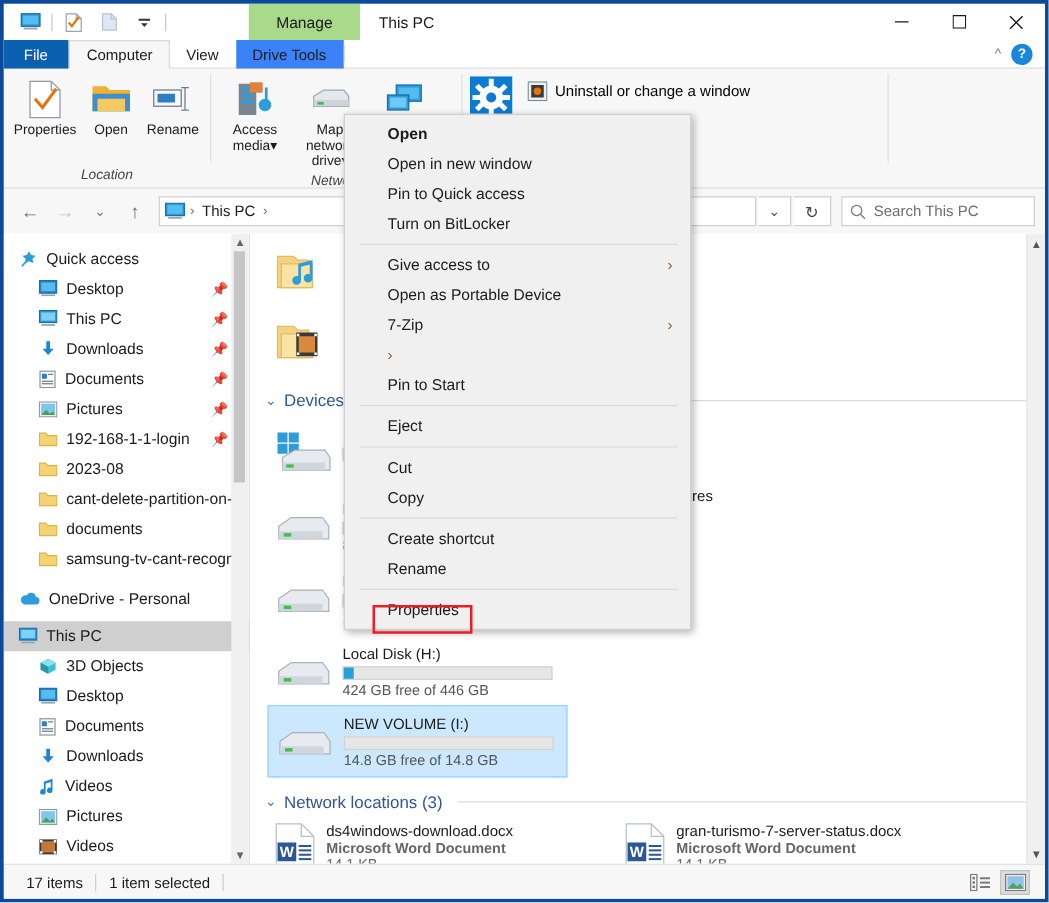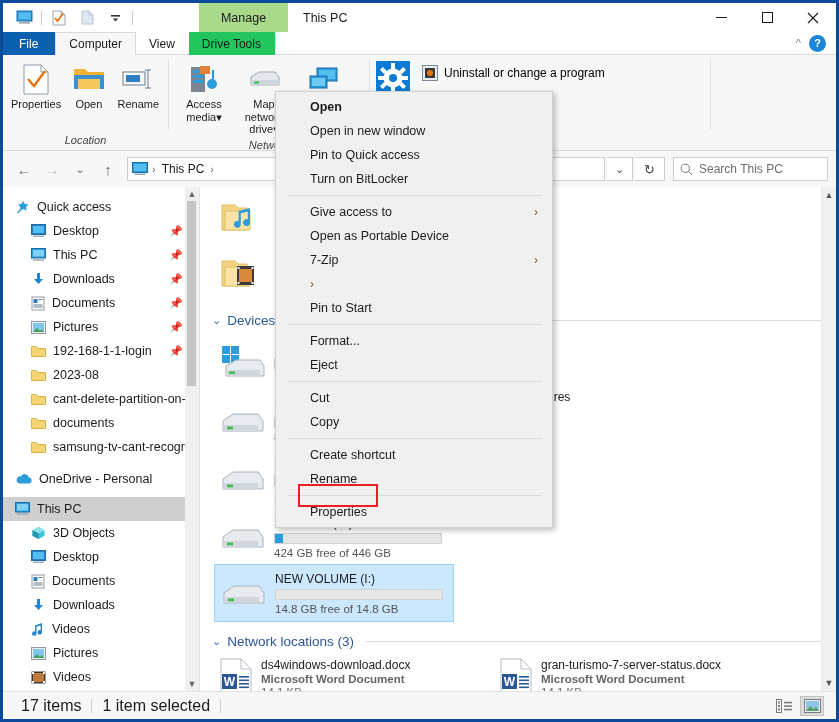--- a/index.html
+++ b/index.html
@@ -45,21 +45,21 @@
     display:flex; align-items:stretch;
     border-bottom:1px solid #d9d9d9;
   }
   .tab {
     display:flex; align-items:center; padding:0 13px;
     font-size:12px; color:#1b1b1b; height:23px;
     border-right:1px solid transparent;
   }
   .tab.file { background:#0b60b0; color:#fff; padding:0 16px; }
   .tab.active { background:#f7f7f7; border:1px solid #d9d9d9; border-bottom:1px solid #f7f7f7; }
-  .tab.ctx { background:#22c55e; }
+  .tab.ctx { background:#3b82f6; }
   .tab-divider { width:1px; background:#d9d9d9; margin:4px 0; }
   #tabbar-right { margin-left:auto; display:flex; align-items:center; gap:8px; padding-right:10px; }
   .help-circle {
     width:17px; height:17px; border-radius:50%; background:#1a86d9; color:#fff;
     font-size:11px; font-weight:bold; display:flex; align-items:center; justify-content:center;
   }
   
   #ribbon {
     position:absolute; left:0; top:52px; right:0; height:96px;
     background:#f7f7f7; border-bottom:1px solid #d9d9d9;
@@ -138,21 +138,21 @@
     position:absolute; right:0; top:0; bottom:0; width:15px; background:#f0f0f0;
     border-left:1px solid #e6e6e6;
   }
   #contentscroll .arrow { height:16px; display:flex; align-items:center; justify-content:center; font-size:9px; color:#555;}
   
   #statusbar {
     position:absolute; left:0; bottom:0; right:0; height:28px;
     background:#f7f7f7; border-top:1px solid #e3e3e3;
     display:flex; align-items:center; padding:0 8px; gap:0;
   }
-  #statusbar .st { font-size:16px; color:#1b1b1b; padding:0 10px; }
+  #statusbar .st { font-size:12px; color:#1b1b1b; padding:0 10px; }
   #statusbar .stsep { width:1px; height:14px; background:#cfcfcf; }
   #viewbtns { margin-left:auto; display:flex; align-items:center; gap:4px; padding-right:4px; }
   .viewbtn { width:24px; height:20px; display:flex; align-items:center; justify-content:center; }
   .viewbtn.active { background:#dcdcdc; border:1px solid #c2c2c2; }
   
   #ctxmenu {
     position:absolute; left:272px; top:88px; width:278px;
     background:#f0f0f0; border:1px solid #d0d0d0;
     box-shadow:2px 2px 6px rgba(0,0,0,.28);
     padding:3px 0; z-index:50;
@@ -362,21 +362,21 @@
           </span>
           <div style="display:flex;flex-direction:column;gap:6px;padding-top:2px;">
             <div class="rsmall-row">
               <span>
                 <svg width="16" height="16" viewBox="0 0 16 16">
                   <rect x="0.5" y="0.5" width="15" height="15" fill="#e9eef3" stroke="#7d8892"></rect>
                   <rect x="3" y="3" width="10" height="10" fill="#3a3a3a"></rect>
                   <circle cx="8" cy="8" r="3" fill="#e8730a"></circle>
                 </svg>
               </span>
-              <span>Uninstall or change a program</span>
+              <span>Uninstall or change a window</span>
             </div>
             <div class="rsmall-row" style="opacity:0;">
               <span>
                 <svg width="16" height="16" viewBox="0 0 16 16">
                     <rect x="1" y="1" width="14" height="14" fill="#d0d7de"></rect>
                   </svg>
               </span>
               <span></span>
             </div>
           </div>
@@ -879,24 +879,20 @@
       <span class="micon"></span>
       <span class="sub">›</span>
     </div>
     <div class="mi">
       <span class="micon"></span>
       <span class="mlab">Pin to Start</span>
     </div>
 
     <div class="msep"></div>
 
-    <div class="mi">
-      <span class="micon"></span>
-      <span class="mlab">Format...</span>
-    </div>
     <div class="mi">
       <span class="micon"></span>
       <span class="mlab">Eject</span>
     </div>
 
     <div class="msep"></div>
 
     <div class="mi">
       <span class="micon"></span>
       <span class="mlab">Cut</span>

